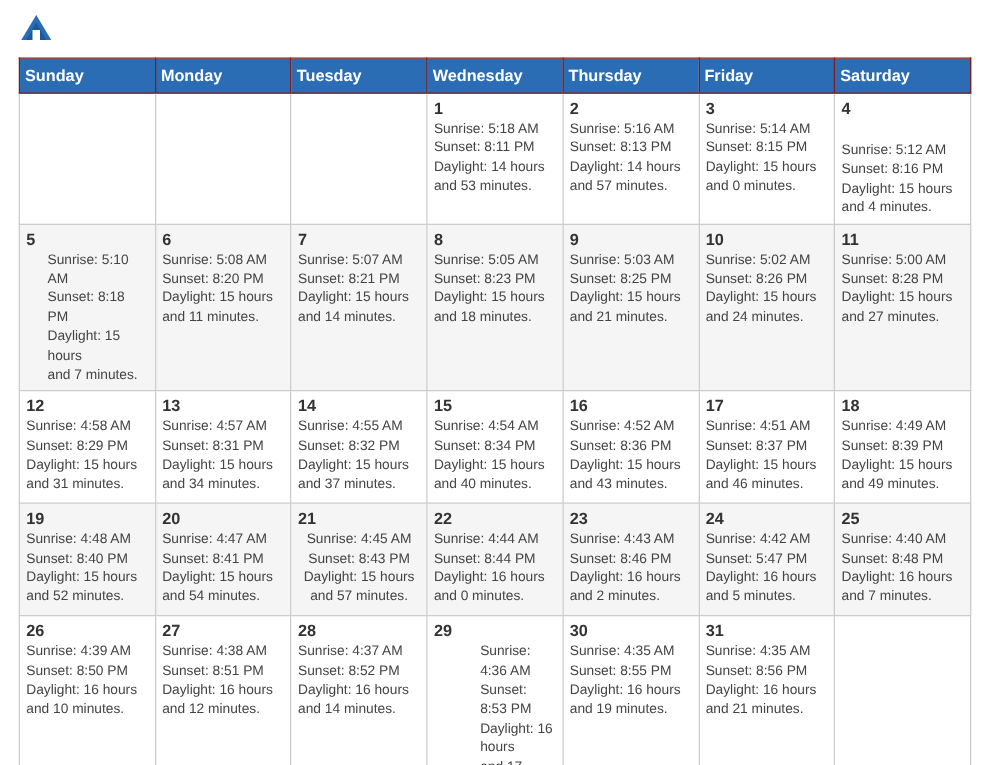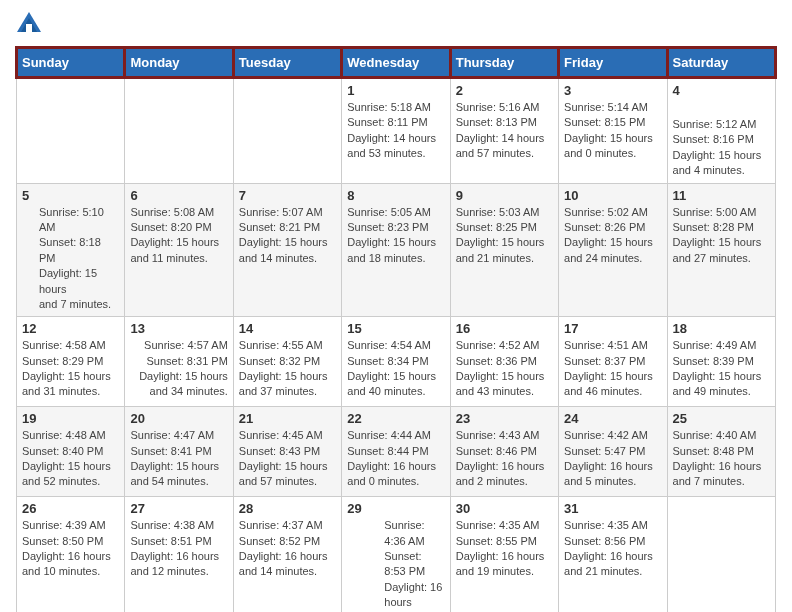--- a/index.html
+++ b/index.html
@@ -57,21 +57,21 @@
       border-collapse: collapse;
       table-layout: fixed;
     }
     .calendar th {
       background: #2a6db5;
       color: #fff;
       font-size: 13px;
       font-weight: bold;
       padding: 6px 4px;
       text-align: left;
-      border: 3px solid #7f1d1d;
+      border: 1px solid #7f1d1d;
     }
     .calendar td {
       border: 1px solid #ccc;
       vertical-align: top;
       padding: 4px 5px;
       font-size: 10.5px;
       color: #333;
       height: 90px;
       width: 113px;
     }
@@ -218,21 +218,21 @@
       <tr>
         <td>
           <span class="day-num">12</span>
           <div class="day-info" style="white-space: pre-line;">Sunrise: 4:58 AM
 Sunset: 8:29 PM
 Daylight: 15 hours
 and 31 minutes.</div>
         </td>
         <td>
           <span class="day-num">13</span>
-          <div class="day-info" style="white-space: pre-line; text-align: right;">Sunrise: 4:57 AM
+          <div class="day-info" style="white-space: pre-line;">Sunrise: 4:57 AM
 Sunset: 8:31 PM
 Daylight: 15 hours
 and 34 minutes.</div>
         </td>
         <td>
           <span class="day-num">14</span>
           <div class="day-info" style="white-space: pre-line;">Sunrise: 4:55 AM
 Sunset: 8:32 PM
 Daylight: 15 hours
 and 37 minutes.</div>
@@ -276,21 +276,21 @@
         </td>
         <td>
           <span class="day-num">20</span>
           <div class="day-info" style="white-space: pre-line;">Sunrise: 4:47 AM
 Sunset: 8:41 PM
 Daylight: 15 hours
 and 54 minutes.</div>
         </td>
         <td>
           <span class="day-num">21</span>
-          <div class="day-info" style="white-space: pre-line;">Sunrise: 4:45 AM
+          <div class="day-info" style="white-space: pre-line; text-align: center;">Sunrise: 4:45 AM
 Sunset: 8:43 PM
 Daylight: 15 hours
 and 57 minutes.</div>
         </td>
         <td>
           <span class="day-num">22</span>
           <div class="day-info" style="white-space: pre-line;">Sunrise: 4:44 AM
 Sunset: 8:44 PM
 Daylight: 16 hours
 and 0 minutes.</div>

